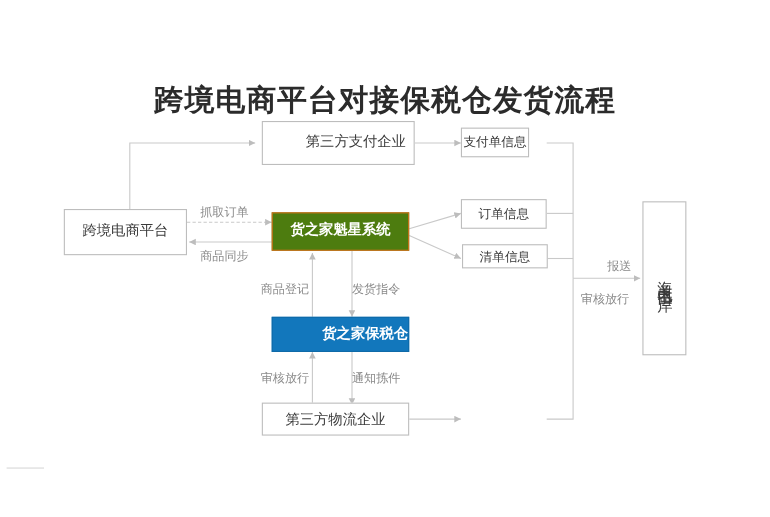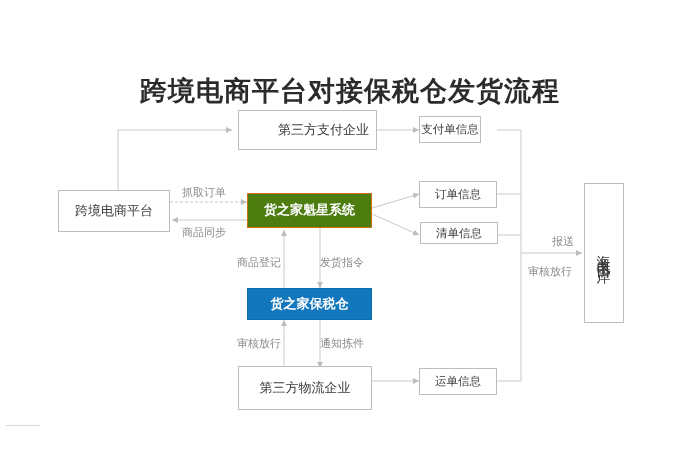--- a/index.html
+++ b/index.html
@@ -56,20 +56,21 @@
     color: #ffffff;
     font-size: 13px;
     font-weight: bold;
   }
   .node.accent-bl {
     background: #1277bc;
     border: 1px solid #0f6aa8;
     color: #ffffff;
     font-size: 13px;
     font-weight: bold;
+    justify-content: flex-end;
   }
   .node.vertical {
     writing-mode: vertical-rl;
     text-orientation: upright;
     font-size: 14px;
     letter-spacing: 3px;
     line-height: 1;
   }
 
   .elabel {
@@ -152,39 +153,36 @@
   </div>
 
   <div class="node accent-or" style="left:247px; top:193px; width:125px; height:35px;">
     <span>货之家魁星系统</span>
   </div>
 
   <div class="node accent-bl" style="left:247px; top:288px; width:125px; height:32px;">
     <span>货之家保税仓</span>
   </div>
 
-  <div class="node plain" style="left:238px; top:366px; width:134px; height:44px;font-family:Liberation Serif, serif;">
+  <div class="node plain" style="left:238px; top:366px; width:134px; height:30px;font-family:Liberation Serif, serif;">
     <span>第三方物流企业</span>
   </div>
 
   <div class="node info" style="left:419px; top:116px; width:62px; height:27px;">
     <span>支付单信息</span>
   </div>
 
   <div class="node info" style="left:419px; top:181px; width:78px; height:27px;">
     <span>订单信息</span>
   </div>
 
   <div class="node info" style="left:420px; top:222px; width:78px; height:22px;">
     <span>清单信息</span>
   </div>
 
-  <div class="node info" style="left:419px; top:368px; width:78px; height:27px;">
-    <span>运单信息</span>
-  </div>
 
   <div class="node vertical" style="left:584px; top:183px; width:40px; height:140px;">
     <span>海关电子口岸</span>
   </div>
 
   <div class="elabel" style="left:182px; top:185px;">抓取订单</div>
   <div class="elabel" style="left:182px; top:225px;">商品同步</div>
 
   <div class="elabel" style="left:237px; top:255px;">商品登记</div>
   <div class="elabel" style="left:320px; top:255px;">发货指令</div>

